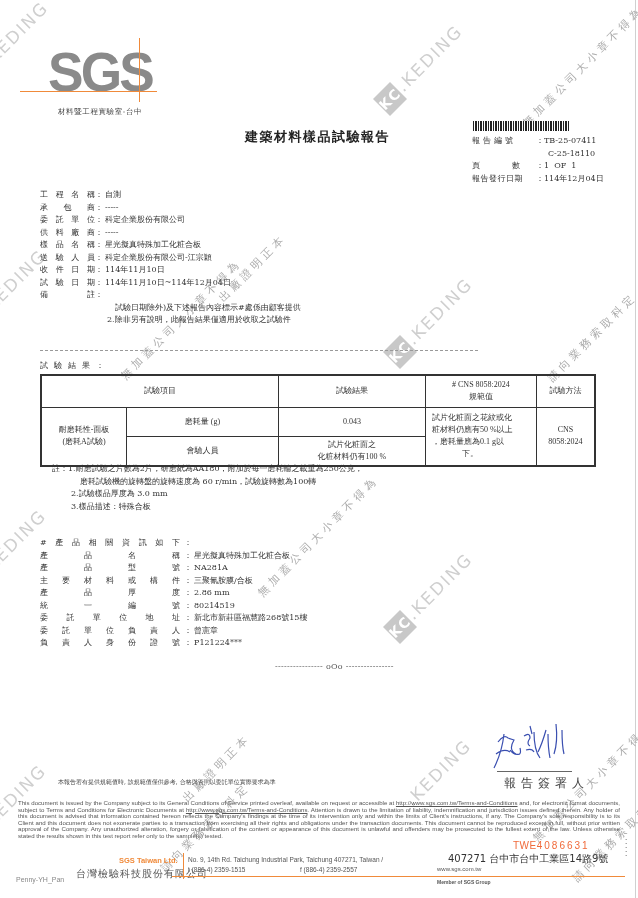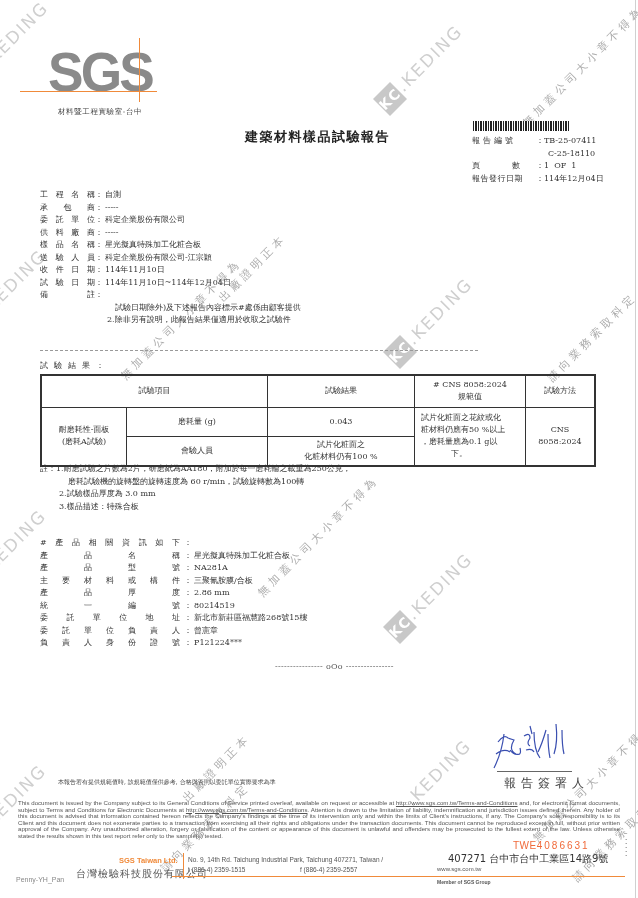--- a/index.html
+++ b/index.html
@@ -26,25 +26,25 @@
   
   .info { left: 40px; top: 189px; font-size: 8px; line-height: 12.5px; color: #333; }
   .info .row { display: flex; white-space: nowrap; }
   .info .lbl { width: 55px; display: flex; justify-content: space-between; }
   .info .colon { width: 10px; }
   .info .notes { padding-left: 65px; }
   .dash-sep { left: 40px; top: 350px; width: 438px; border-top: 1.5px dashed #999; }
   .results-label { left: 40px; top: 360px; font-size: 8px; letter-spacing: 6px; color: #333; }
   
   table.results { position: absolute; left: 40px; top: 374px; width: 556px; border-collapse: collapse;
-    font-size: 8px; color: #333; }
+    font-size: 8px; color: #333; font-family: Liberation Serif, serif; }
   table.results td, table.results th { border: 1px solid #333; text-align: center; vertical-align: middle; font-weight: normal; line-height: 12px; padding: 0 3px; }
   table.results { border: 2px solid #333; }
   
-  .notes2 { left: 40px; top: 463px; font-size: 8px; line-height: 12.5px; color: #333; }
+  .notes2 { left: 52px; top: 463px; font-size: 8px; line-height: 12.5px; color: #333; }
   .notes2 .indent1 { padding-left: 19px; }
   .notes2 .indent2 { padding-left: 28px; }
   
   .prod { left: 40px; top: 537px; font-size: 8px; line-height: 12.5px; color: #333; }
   .prod .row { display: flex; white-space: nowrap; }
   .prod .lbl { width: 110px; display: flex; justify-content: space-between; }
   .prod .colon { width: 10px; padding-left: 4px; }
   .end-mark { left: 275px; top: 662px; font-size: 8px; color: #555; letter-spacing: 0.3px; }
   
   .signature { left: 490px; top: 712px; width: 78px; height: 60px; }

